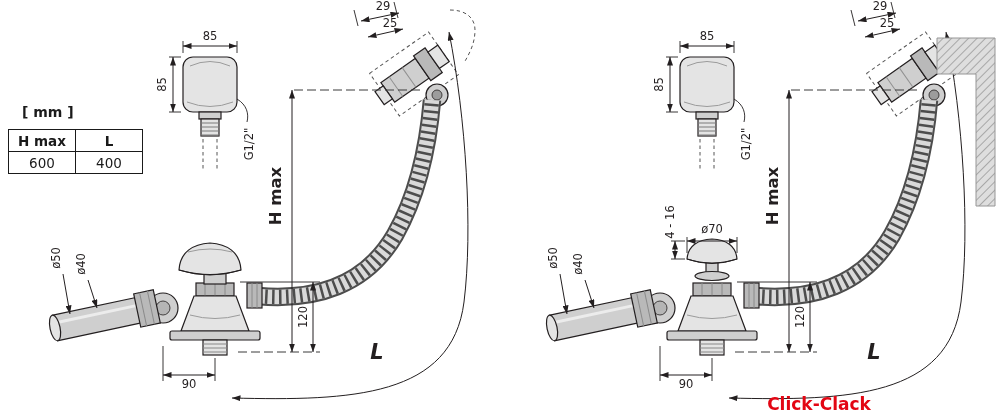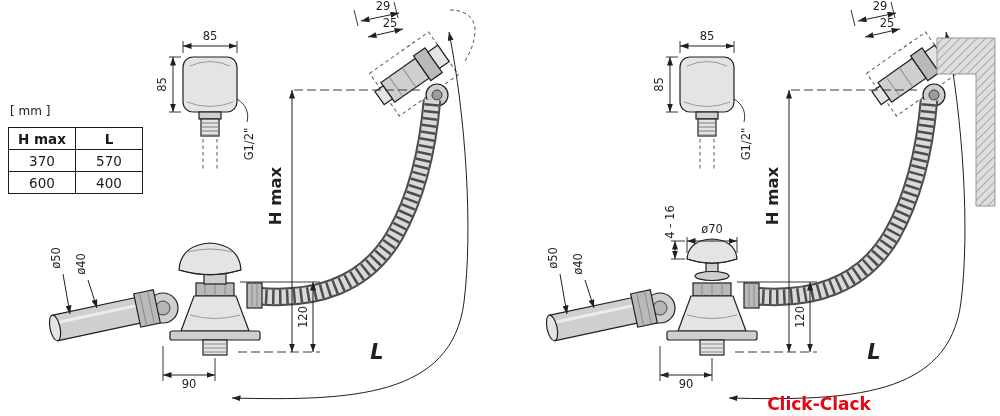--- a/index.html
+++ b/index.html
@@ -1,20 +1,20 @@
 <!DOCTYPE html>
 <html><head>
 <meta charset="utf-8">
 <style>
   html,body{margin:0;padding:0;background:#ffffff;}
   #stage{position:relative;width:1000px;height:416px;background:#ffffff;overflow:hidden;
          font-family:"DejaVu Sans",sans-serif;}
   
   #dim-panel{position:absolute;left:8px;top:104px;color:#1a1a1a;}
-  #dim-panel .units{font-size:12px;margin:0 0 9px 2px;}
+  #dim-panel .units{font-size:14px;margin:0 0 9px 14px;font-weight:bold;}
   #dim-panel table{border-collapse:collapse;}
   #dim-panel th,#dim-panel td{border:1.6px solid #1a1a1a;width:62px;height:21px;
         text-align:center;font-size:13.5px;padding:0 2px;}
   #dim-panel th{font-weight:bold;}
   
   svg{position:absolute;left:0;top:0;}
   .ln{stroke:#231f20;stroke-width:1.2;}
   .thin{stroke:#231f20;stroke-width:0.9;fill:none;}
   .dimline{stroke:#231f20;stroke-width:1;fill:none;}
   .shade{stroke:#9b9b9b;stroke-width:1;fill:none;}
@@ -202,24 +202,20 @@
 
   <div id="dim-panel">
     <div class="units">[ mm ]</div>
     <table>
       <tbody>
           <tr>
         <th>H max</th>
         <th>L</th>
       </tr>
       <tr>
-        <td>370</td>
-        <td>570</td>
-      </tr>
-      <tr>
         <td>600</td>
         <td>400</td>
       </tr>
     </tbody>
       </table>
   </div>
 
 </div>
 
 </body></html>

